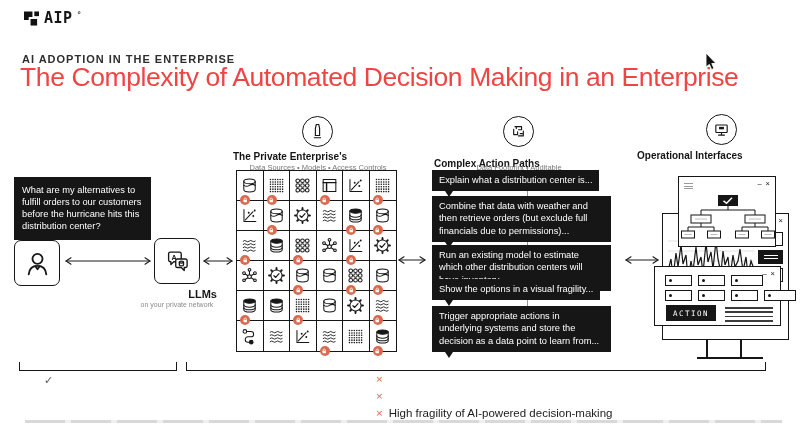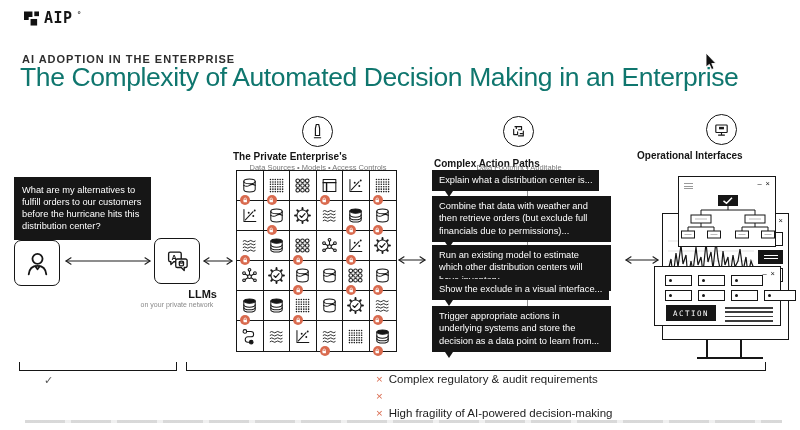--- a/index.html
+++ b/index.html
@@ -8,21 +8,21 @@
   body{width:800px;height:430px;position:relative;overflow:hidden;background:#fff;
        font-family:"Liberation Sans",sans-serif;color:var(--ink)}
   .abs{position:absolute}
 
   
   .logo{left:24px;top:11px;display:flex;align-items:flex-start;gap:5px}
   .logo svg{width:15px;height:15px}
   .logo-text{font-family:"DejaVu Sans Mono",monospace;font-weight:700;font-size:15px;line-height:15px;letter-spacing:.5px}
   .logo-deg{font-size:8px;line-height:8px;font-weight:700}
   .eyebrow{left:22px;top:53px;font-size:11px;font-weight:700;letter-spacing:1px;color:#2e2e2e}
-  .title{left:20px;top:62px;font-size:26.5px;font-weight:500;letter-spacing:-.4px;color:#0f766e;white-space:nowrap}
+  .title{left:20px;top:62px;font-size:26.5px;font-weight:500;letter-spacing:-.4px;color:#ef4444;white-space:nowrap}
   .cursor{left:705px;top:52px;width:13px;height:19px}
 
   
   .bubble{left:14px;top:177px;width:137px;background:var(--ink);color:#fff;
           font-size:9.3px;line-height:1.3;padding:7px 8px 8px}
   .bubble::after{content:"";position:absolute;left:16px;bottom:-7px;
           border:7px solid transparent;border-top:7px solid var(--ink);border-bottom:0;
           border-left-width:4px;border-right-width:4px}
   .icon-box{width:46px;height:46px;border:1.4px solid var(--ink);border-radius:7px;background:#fff;
             display:flex;align-items:center;justify-content:center}
@@ -826,21 +826,21 @@
       <path d="M14 14.5h2.5M9.5 6.5v2"></path>
     </g>
   </svg>
 </div>
 <div class="abs sec-title t-act">Complex Action Paths</div>
 <div class="abs sec-sub s-act">Data Footprint • Auditable</div>
 <div class="abs vline"></div>
 <div class="abs step s1">Explain what a distribution center is...</div>
 <div class="abs step s2">Combine that data with weather and then retrieve orders (but exclude full financials due to permissions)...</div>
 <div class="abs step s3">Run an existing model to estimate which other distribution centers will have inventory...</div>
-<div class="abs step s4">Show the exclude in a visual interface...</div>
+<div class="abs step s4">Show the options in a visual fragility...</div>
 <div class="abs step s5">Trigger appropriate actions in underlying systems and store the decision as a data point to learn from...</div>
 <svg class="arrow" style="left:624px;top:254px;width:36px" viewBox="0 0 36 12">
   <path d="M2 6H34"></path>
     <path d="M2 6l5-3.2M2 6l5 3.2M34 6l-5-3.2M34 6l-5 3.2"></path>
 </svg>
 
 <div class="abs emblem emblem-int">
   <svg viewBox="0 0 24 24">
     <g stroke="#161616" fill="none" stroke-width="1.3" stroke-linecap="round" stroke-linejoin="round">
       <rect x="5.5" y="6.8" width="13" height="8.6" rx=".8"></rect>
@@ -943,21 +943,20 @@
 <div class="abs mon-base"></div>
 
 <div class="abs bracket b1"></div>
 <div class="abs bracket b2"></div>
 <div class="abs pro">
   <span class="mark">✓</span>
 </div>
 <div class="abs cons">
   <div class="con">
     <span class="mark">×</span>
-    <span>Complex regulatory &amp; audit requirements</span>
   </div>
   <div class="con">
     <span class="mark">×</span>
   </div>
   <div class="con">
     <span class="mark">×</span>
     <span>High fragility of AI-powered decision-making</span>
   </div>
 </div>
 <div class="abs footer-line"></div>

